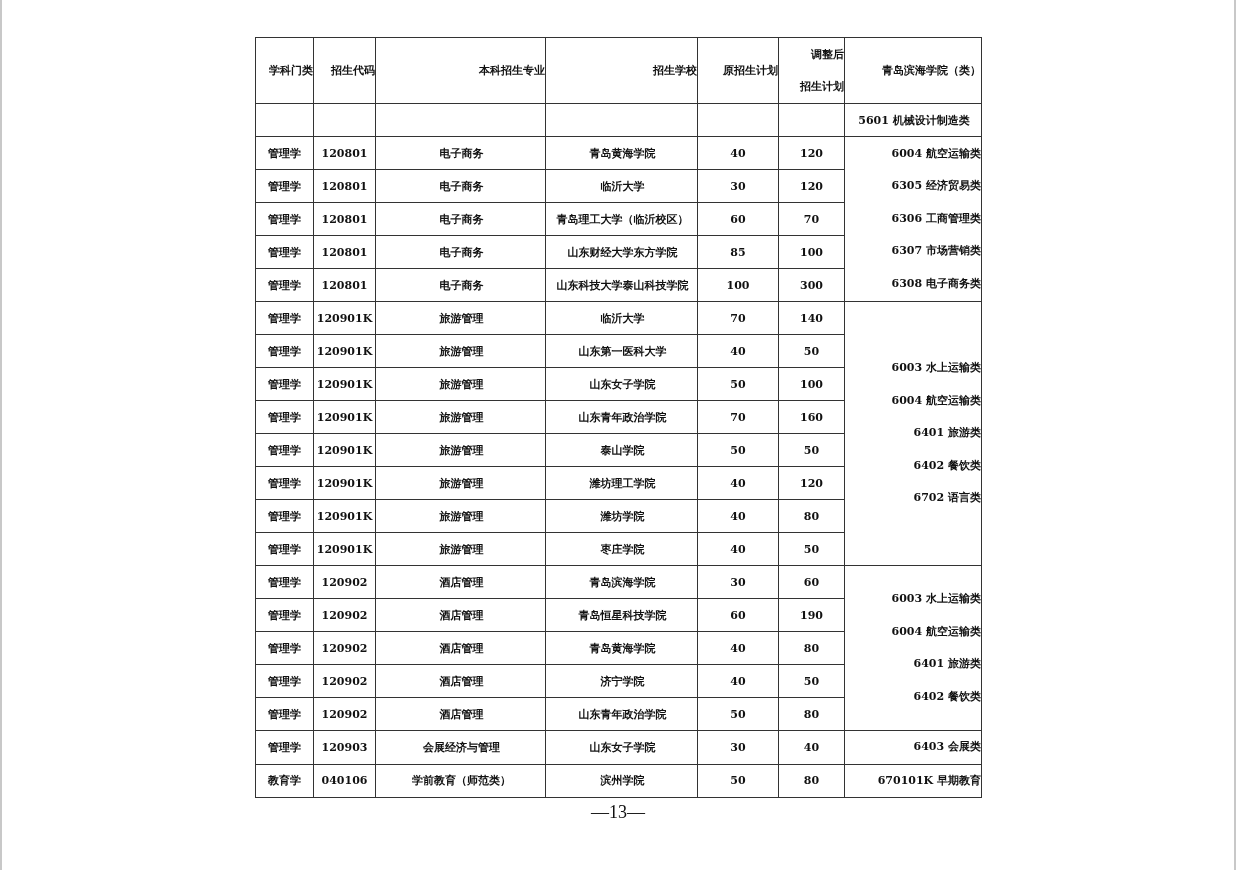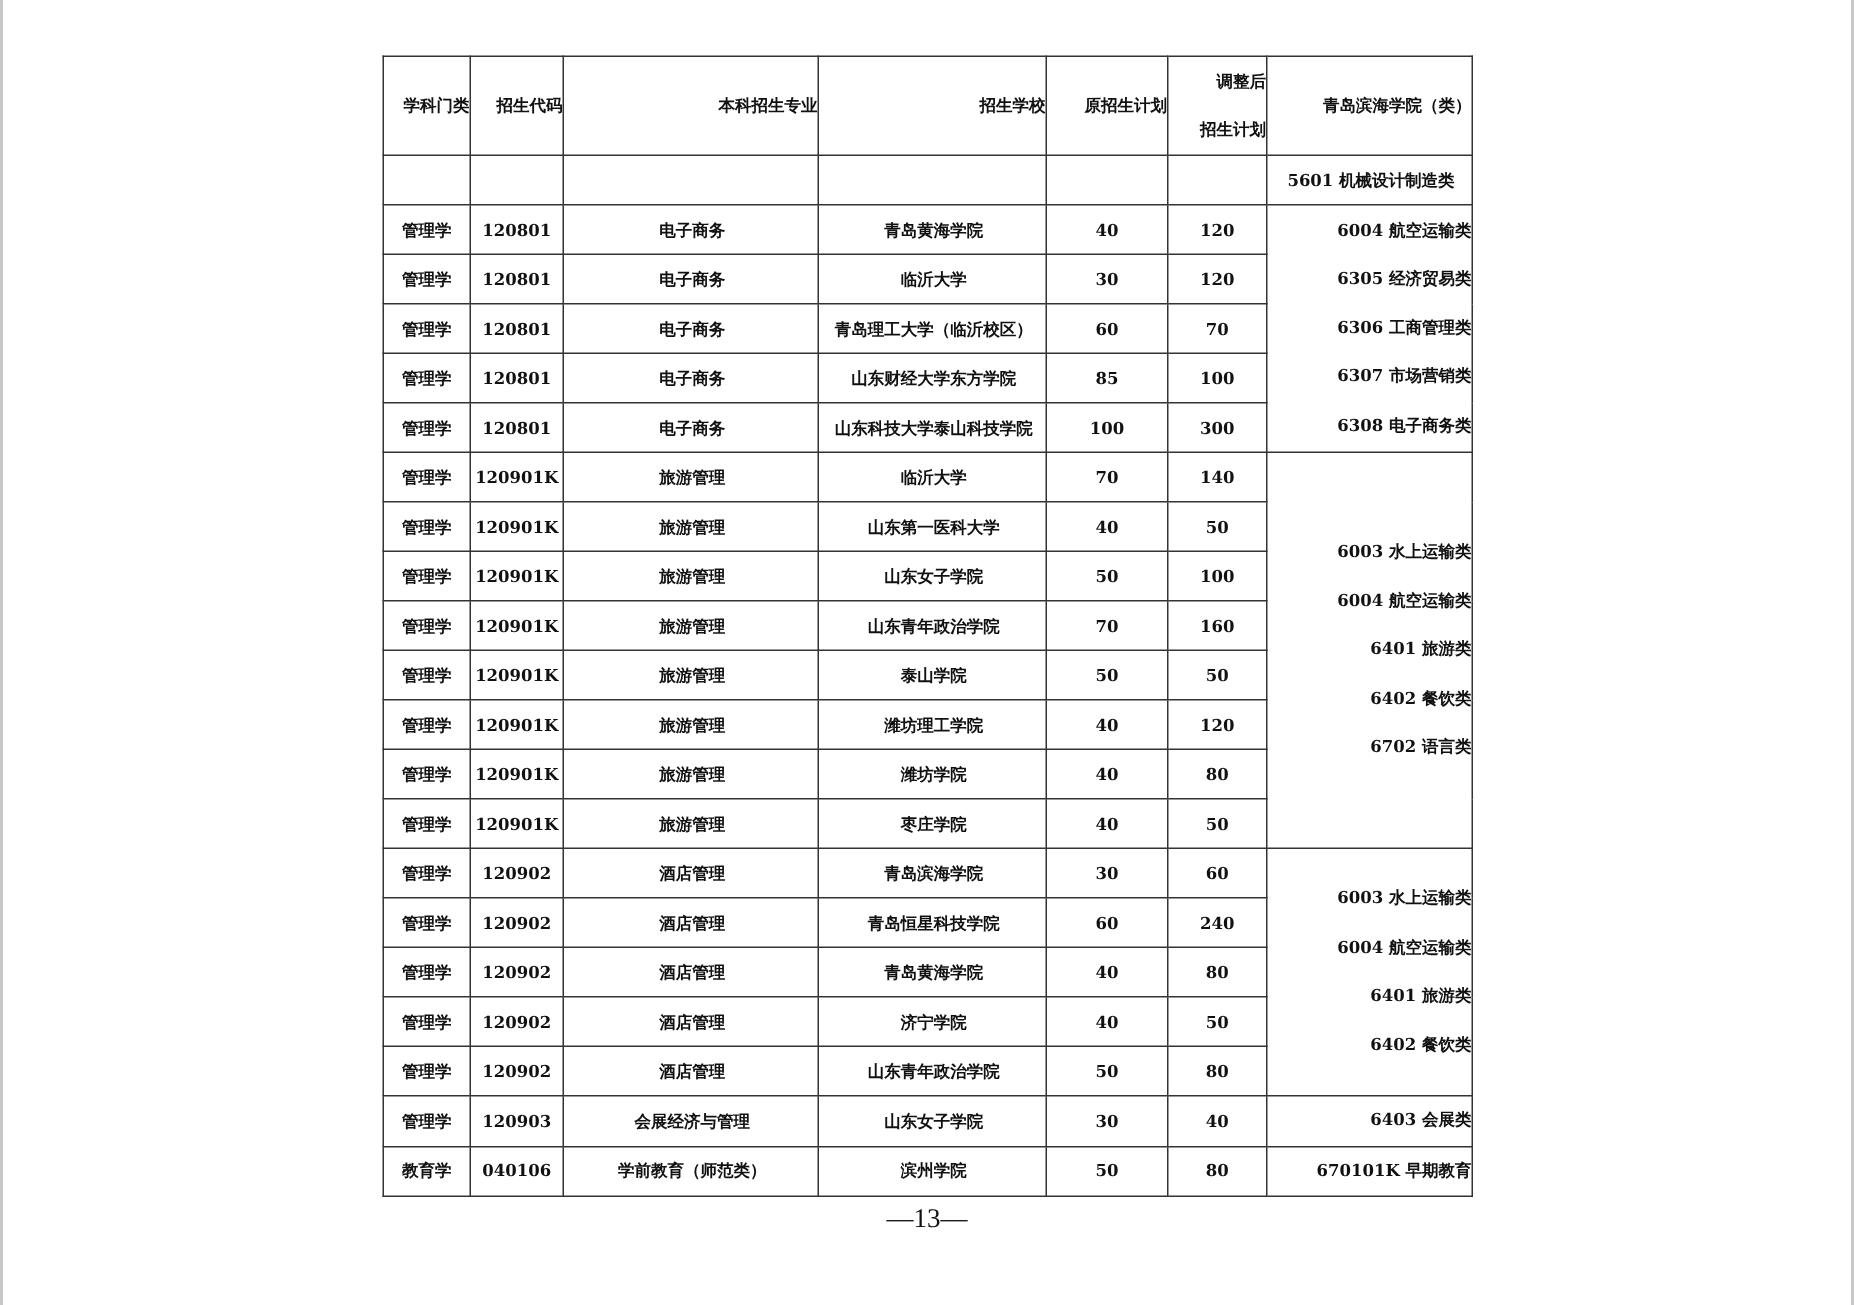--- a/index.html
+++ b/index.html
@@ -199,21 +199,21 @@
           <span class="map-line">6401 旅游类</span>
           <span class="map-line">6402 餐饮类</span>
         </td>
       </tr>
       <tr>
         <td class="c">管理学</td>
         <td class="c">120902</td>
         <td class="l">酒店管理</td>
         <td class="l">青岛恒星科技学院</td>
         <td class="c">60</td>
-        <td class="c">240</td>
+        <td class="c">190</td>
       </tr>
       <tr>
         <td class="c">管理学</td>
         <td class="c">120902</td>
         <td class="l">酒店管理</td>
         <td class="l">青岛黄海学院</td>
         <td class="c">40</td>
         <td class="c">80</td>
       </tr>
       <tr>

